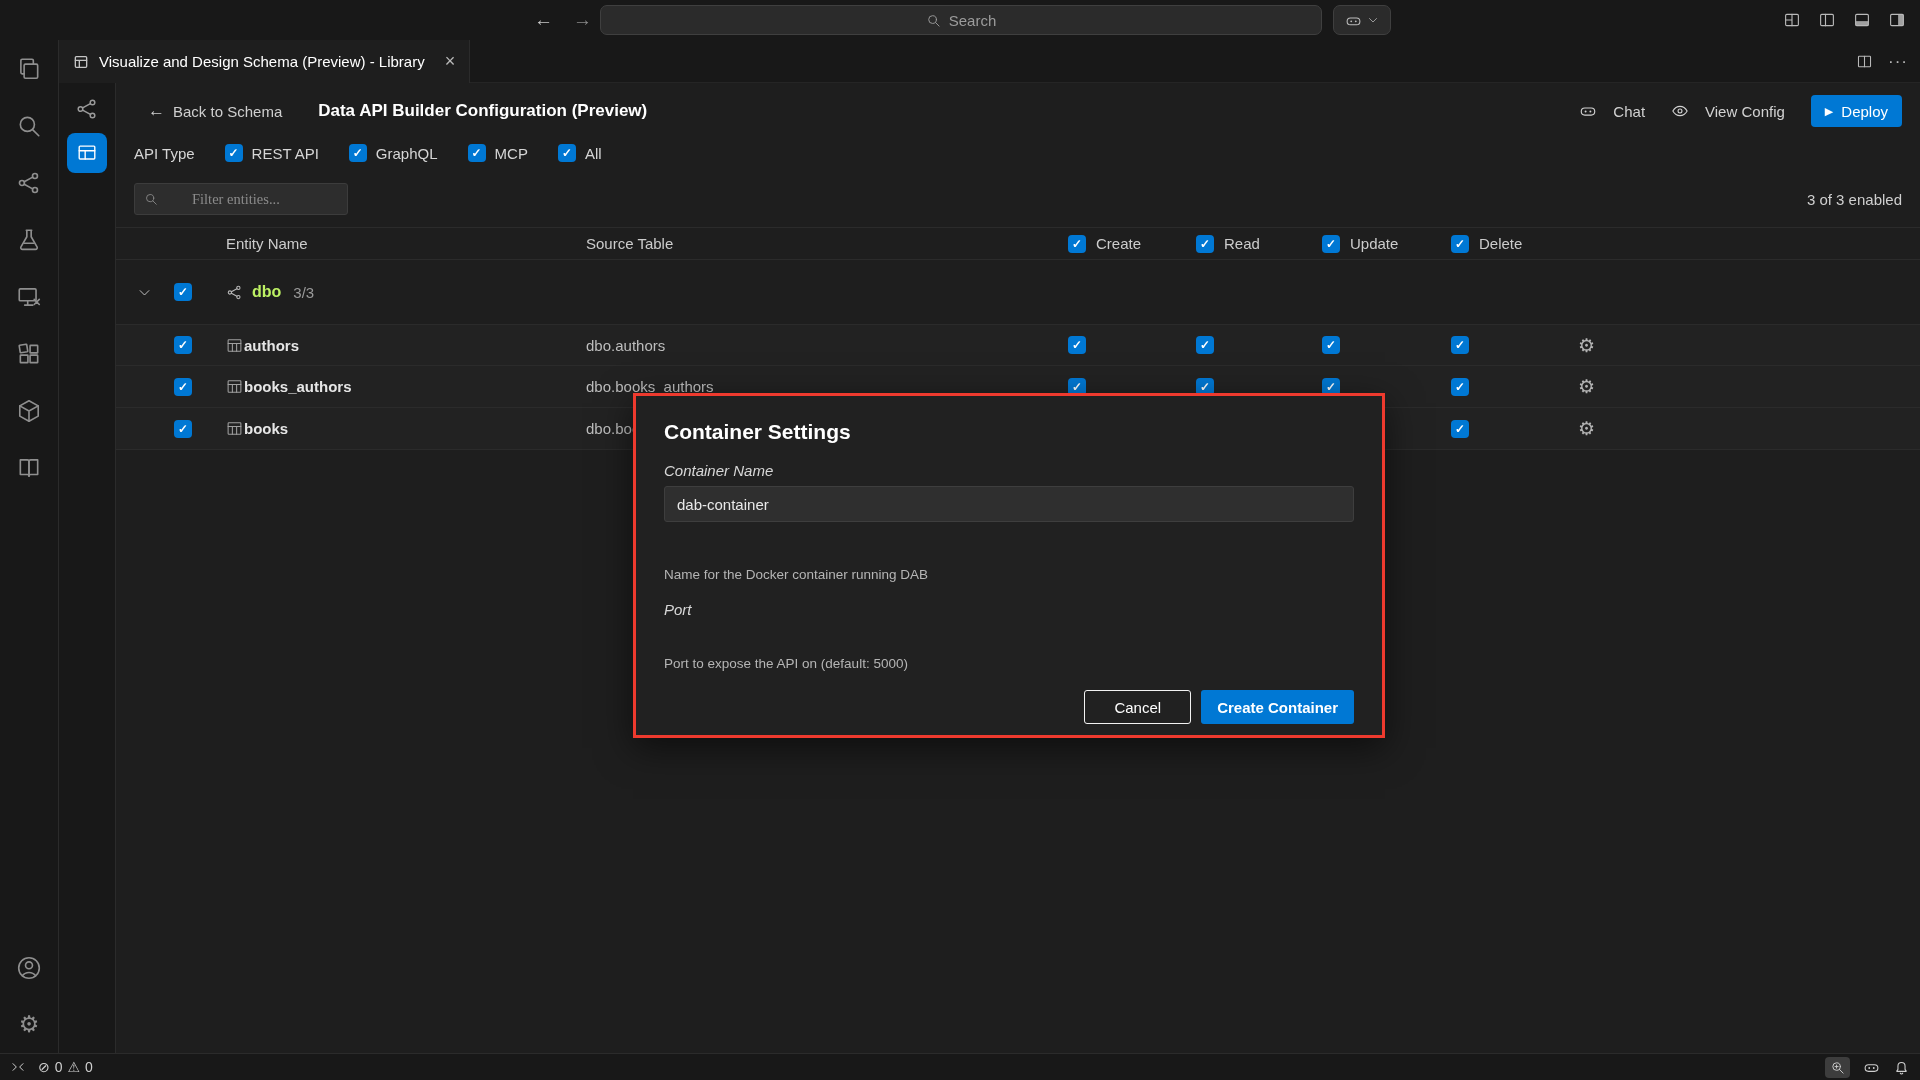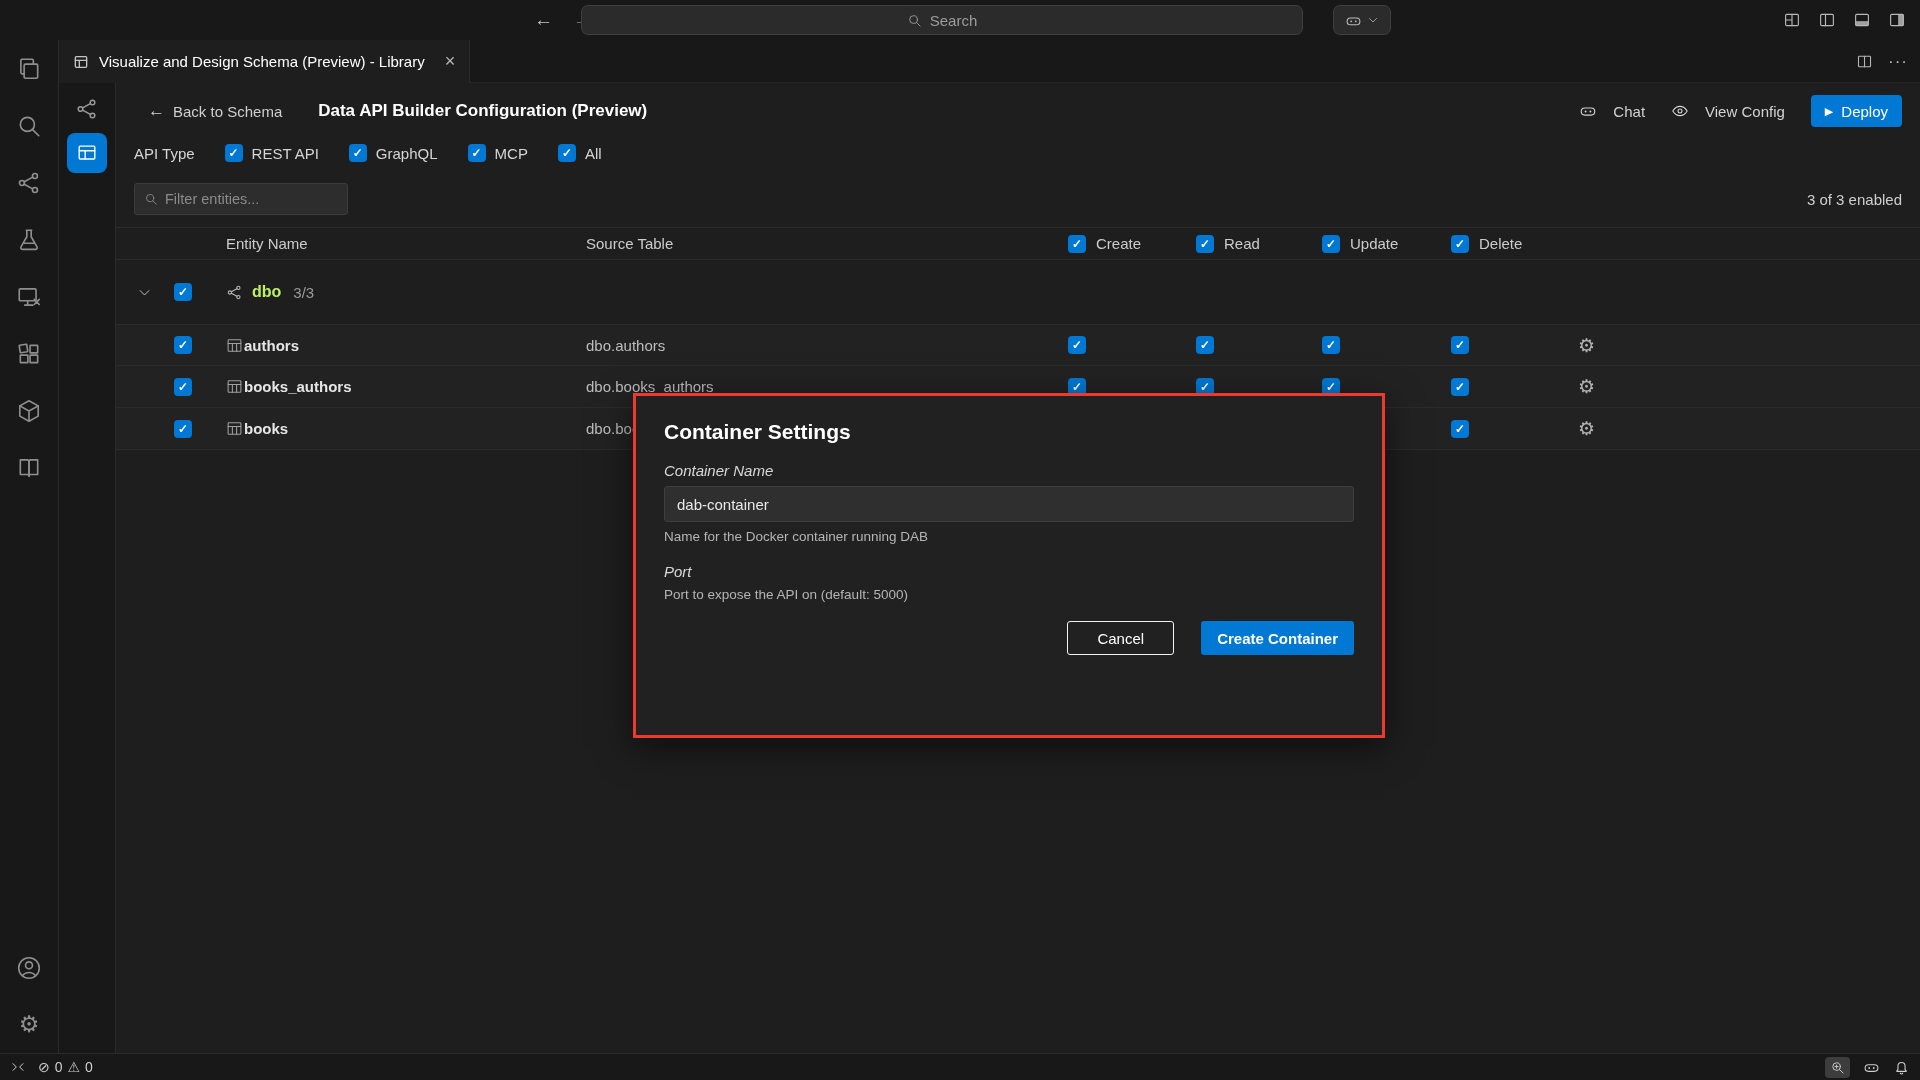--- a/index.html
+++ b/index.html
@@ -14,21 +14,21 @@
   html,body{width:1920px;height:1080px;overflow:hidden;}
   body{background:var(--chrome);color:#cccccc;font-family:"Liberation Sans",sans-serif;font-size:15px;position:relative;}
   svg{display:block;}
   .icon{stroke:currentColor;fill:none;stroke-width:1.5;stroke-linecap:round;stroke-linejoin:round;}
 
   
   .title-bar{height:40px;position:relative;}
   .nav-arrows{position:absolute;left:534px;top:0;height:40px;display:flex;align-items:center;gap:20px;font-size:19px;}
   .nav-back{color:#c8c8c8;cursor:pointer;}
   .nav-fwd{color:#8a8a8a;cursor:pointer;}
-  .command-center{position:absolute;left:581px;top:5px;width:722px;height:30px;background:#2b2b2b;border:1px solid #3f3f3f;border-radius:7px;display:flex;align-items:center;justify-content:center;gap:8px;color:#9c9c9c;cursor:pointer;}
+  .command-center{position:absolute;left:600px;top:5px;width:722px;height:30px;background:#2b2b2b;border:1px solid #3f3f3f;border-radius:7px;display:flex;align-items:center;justify-content:center;gap:8px;color:#9c9c9c;cursor:pointer;}
   .copilot-split{position:absolute;left:1333px;top:5px;height:30px;width:58px;background:#2b2b2b;border:1px solid #3f3f3f;border-radius:7px;display:flex;align-items:center;justify-content:center;gap:5px;color:#bdbdbd;cursor:pointer;}
   .layout-controls{position:absolute;right:14px;top:0;height:40px;display:flex;align-items:center;gap:17px;color:#b9b9b9;}
 
   
   .main-row{display:flex;height:1013px;}
   .activity-bar{width:59px;background:var(--chrome);border-right:1px solid var(--line);display:flex;flex-direction:column;align-items:center;}
   .ab-item{height:57px;width:100%;display:flex;align-items:center;justify-content:center;color:#8f8f8f;cursor:pointer;}
   .ab-spacer{flex:1;}
   .glyph-gear{font-size:23px;line-height:1;}
 
@@ -57,21 +57,21 @@
 
   .api-row{display:flex;align-items:center;gap:30px;padding-left:18px;margin-top:8px;height:32px;}
   .api-label{color:#d6d6d6;}
   .cb-option{display:flex;align-items:center;gap:9px;color:#d6d6d6;cursor:pointer;}
 
   .cb{width:18px;height:18px;border-radius:4px;background:var(--accent);display:flex;align-items:center;justify-content:center;flex:none;cursor:pointer;}
   .cb-check{color:#fff;font-size:12px;font-weight:700;line-height:1;}
 
   .filter-row{display:flex;align-items:center;margin-top:14px;padding:0 18px;}
   .filter-box{width:214px;height:32px;background:#2d2d2d;border:1px solid #3c3c3c;border-radius:3px;display:flex;align-items:center;padding:0 9px;color:#8b8b8b;gap:7px;}
-  .filter-box input{flex:1;background:transparent;border:none;outline:none;color:#cccccc;font-family:Liberation Sans, sans-serif;font-size:14.5px;min-width:0;}
+  .filter-box input{flex:1;background:transparent;border:none;outline:none;color:#cccccc;font-family:Liberation Serif, serif;font-size:14.5px;min-width:0;margin-left:27px;}
   .filter-box input::placeholder{color:#8b8b8b;}
   .filter-summary{margin-left:auto;color:#cfcfcf;}
 
   .etable{margin-top:12px;}
   .grid{display:grid;grid-template-columns:56px 54px 360px 460px 128px 126px 129px 129px 1fr;align-items:center;}
   .thead{height:33px;border-top:1px solid var(--line);border-bottom:1px solid var(--line);color:#cccccc;}
   .th-cb{display:flex;align-items:center;gap:10px;padding-left:22px;}
   .group-row{height:64px;}
   .chev{display:flex;justify-content:center;color:#c9c9c9;cursor:pointer;}
   .group-cb{padding-left:2px;display:flex;}
@@ -84,24 +84,24 @@
   .entity-icon{color:#9f9f9f;}
   .cell-source{color:#bdbdbd;}
   .cell-cb{padding-left:22px;display:flex;}
   .cell-gear{padding-left:20px;color:#b3b3b3;font-size:19px;line-height:1;cursor:pointer;}
 
   
   .modal{position:absolute;left:633px;top:393px;width:752px;height:345px;background:#212121;border:3px solid var(--modal-border);box-shadow:0 10px 34px rgba(0,0,0,.55);padding:24px 28px;z-index:20;}
   .modal-title{font-size:21px;font-weight:700;color:#ffffff;margin-bottom:18px;}
   .field-label{color:#d8d8d8;margin-bottom:7px;font-style:italic;}
   .field-input{width:100%;height:36px;background:#2f2f2f;border:1px solid #3e3e3e;border-radius:3px;color:#e8e8e8;padding:0 12px;font-size:15px;font-family:inherit;outline:none;margin-bottom:7px;}
-  .field-help{color:#b5b5b5;font-size:13.5px;margin-bottom:19px;}
+  .field-help{color:#b5b5b5;font-size:13.5px;margin-bottom:19px;margin-top:38px;}
   .modal-actions{display:flex;justify-content:flex-end;gap:10px;margin-top:2px;}
   .btn-cancel{height:34px;padding:5px 29px;background:#212121;border:1px solid #f2f2f2;border-radius:3px;color:#fff;font-size:15px;display:flex;align-items:center;cursor:pointer;font-family:inherit;}
-  .btn-primary{height:34px;padding:0 16px;background:var(--accent);border:none;border-radius:3px;color:#fff;font-size:15px;font-weight:700;display:flex;align-items:center;cursor:pointer;font-family:inherit;margin-left:17px;}
+  .btn-primary{height:34px;padding:0 16px;background:var(--accent);border:none;border-radius:3px;color:#fff;font-size:15px;font-weight:700;display:flex;align-items:center;cursor:pointer;font-family:inherit;}
 
   
   .status-bar{height:27px;background:var(--chrome);border-top:1px solid var(--line);display:flex;align-items:center;padding:0 10px;font-size:14px;color:#cfcfcf;}
   .sb-left{display:flex;align-items:center;gap:12px;}
   .sb-problems{display:flex;align-items:center;gap:5px;cursor:pointer;}
   .sb-glyph{font-size:14px;line-height:1;}
   .sb-right{margin-left:auto;display:flex;align-items:center;gap:13px;}
   .sb-zoom{background:#3d3d3d;border-radius:4px;padding:3px 5px;display:flex;align-items:center;cursor:pointer;}
   .sb-icon{cursor:pointer;display:flex;align-items:center;}
 </style>

